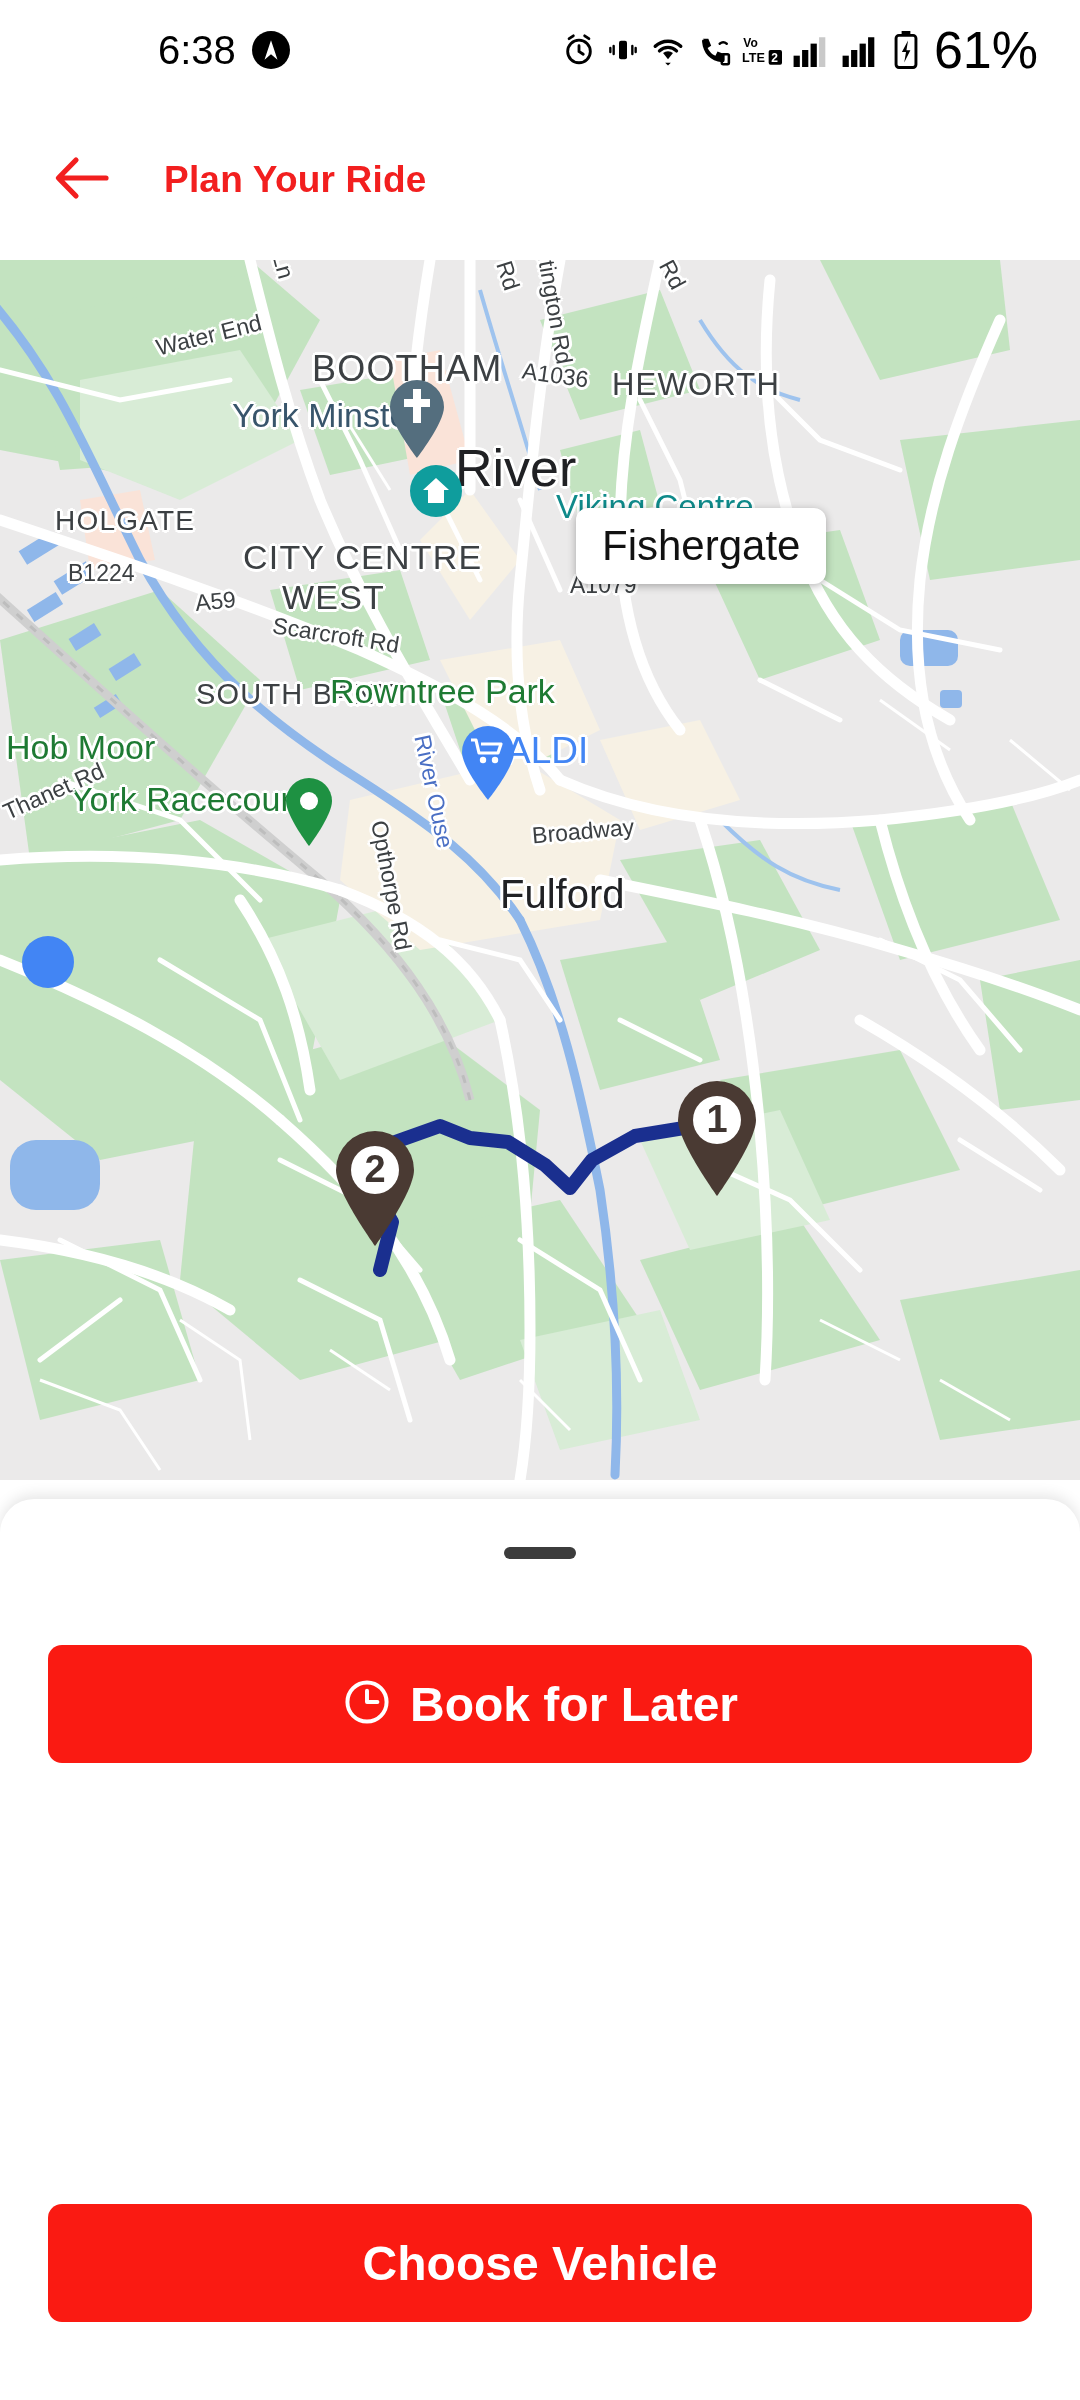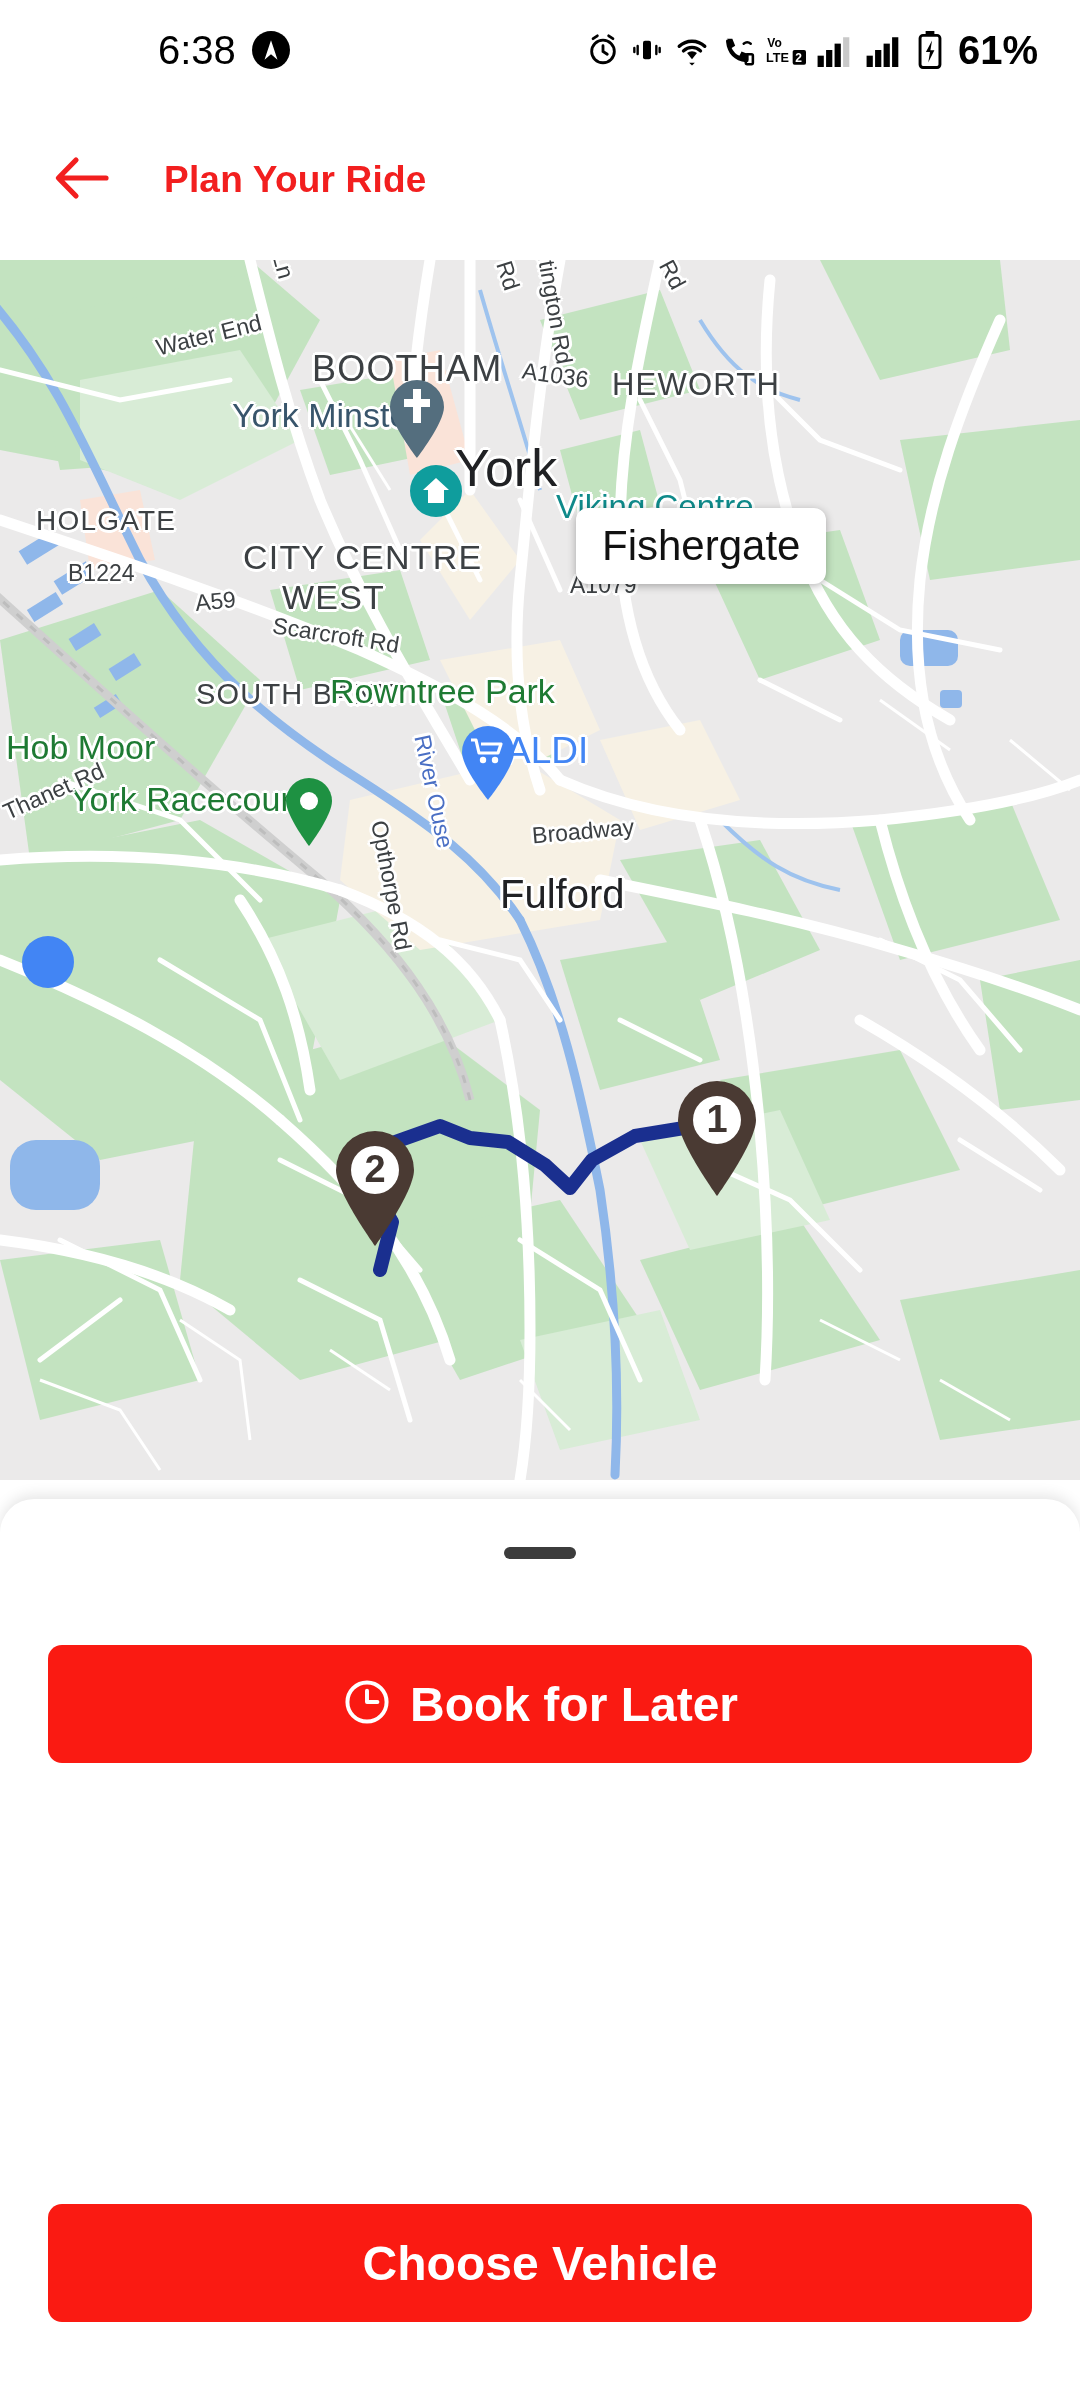--- a/index.html
+++ b/index.html
@@ -9,21 +9,21 @@
   
   .statusbar { position:absolute; left:0; top:0; width:1080px; height:100px;
     display:flex; align-items:center; background:#fff; color:#000; }
   .sb-left { display:flex; align-items:center; gap:16px; margin-left:158px; }
   .sb-time { font-size:40px; font-weight:400; letter-spacing:0px; }
   .sb-appicon { width:38px; height:38px; border-radius:50%; background:#000;
     display:flex; align-items:center; justify-content:center; }
   .sb-appicon svg { display:block; }
   .sb-right { display:flex; align-items:center; gap:11px; margin-left:auto; margin-right:42px; }
   .sb-right svg { display:block; }
-  .sb-batt { font-size:40px; font-weight:700; margin-left:2px; }
+  .sb-batt { font-size:52px; font-weight:400; margin-left:2px; }
 
   
   .appbar { position:absolute; left:0; top:100px; width:1080px; height:160px;
     display:flex; align-items:center; background:#fff; }
   .back-btn { width:88px; height:88px; margin-left:38px; display:flex;
     align-items:center; justify-content:center; cursor:pointer; }
   .appbar-title { font-size:37px; font-weight:700; color:#F21F1F; margin-left:38px;
     letter-spacing:0.2px; }
 
   
@@ -311,26 +311,26 @@
     <g stroke="#1a2f8f" stroke-width="14" fill="none" stroke-linejoin="round" stroke-linecap="round">
       <path d="M380,1010 L392,962 L368,920 L395,882 L440,866 L470,878 L508,882
                L545,905 L570,928 L592,900 L635,876 L684,868 L716,864"></path>
     </g>
 
   </svg>
 
   <div class="maplabel lbl-town" style="left:345px; top:-32px;">CLIFTON</div>
   <div class="maplabel lbl-town" style="left:312px; top:88px; font-size:36px;">BOOTHAM</div>
   <div class="maplabel lbl-town" style="left:612px; top:62px;margin-top:45px;">HEWORTH</div>
-  <div class="maplabel lbl-town" style="left:36px; top:245px; font-size:28px;">HOLGATE</div>
+  <div class="maplabel lbl-town" style="left:55px; top:245px; font-size:28px;">HOLGATE</div>
   <div class="maplabel lbl-town" style="left:243px; top:278px; font-size:34px;">CITY CENTRE</div>
   <div class="maplabel lbl-town" style="left:282px; top:318px; font-size:34px;">WEST</div>
   <div class="maplabel lbl-town" style="left:196px; top:418px; font-size:29px;">SOUTH BANK</div>
   <div class="maplabel lbl-city" style="left:500px; top:612px; font-size:40px; color:#202124;">Fulford</div>
-  <div class="maplabel lbl-city" style="left:455px; top:178px; font-size:52px;">York</div>
+  <div class="maplabel lbl-city" style="left:455px; top:178px; font-size:52px;">River</div>
 
   <div class="maplabel lbl-minster" style="left:232px; top:136px;">York Minster</div>
   <div class="maplabel lbl-poi-teal" style="left:556px; top:228px;">Viking Centre</div>
   <div class="maplabel lbl-poi-blue" style="left:506px; top:470px;">ALDI</div>
 
   <div class="maplabel lbl-park" style="left:330px; top:412px;">Rowntree Park</div>
   <div class="maplabel lbl-park" style="left:6px; top:468px;">Hob Moor</div>
   <div class="maplabel lbl-park" style="left:70px; top:520px;">York Racecourse</div>
 
   <div class="maplabel lbl-road" style="left:228px; top:-40px; transform:rotate(75deg);">Water Ln</div>

